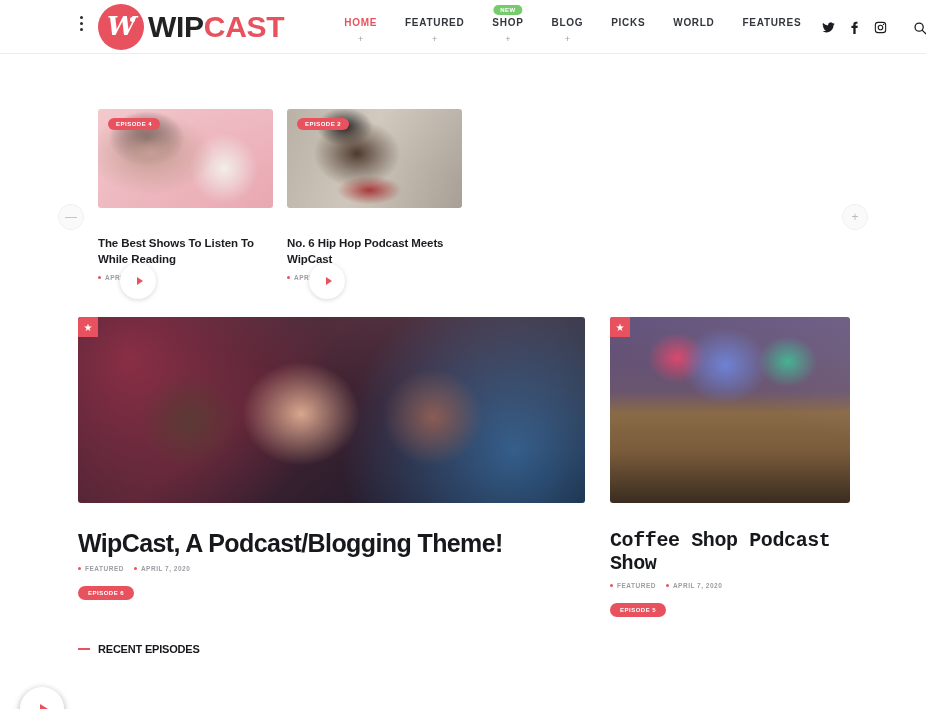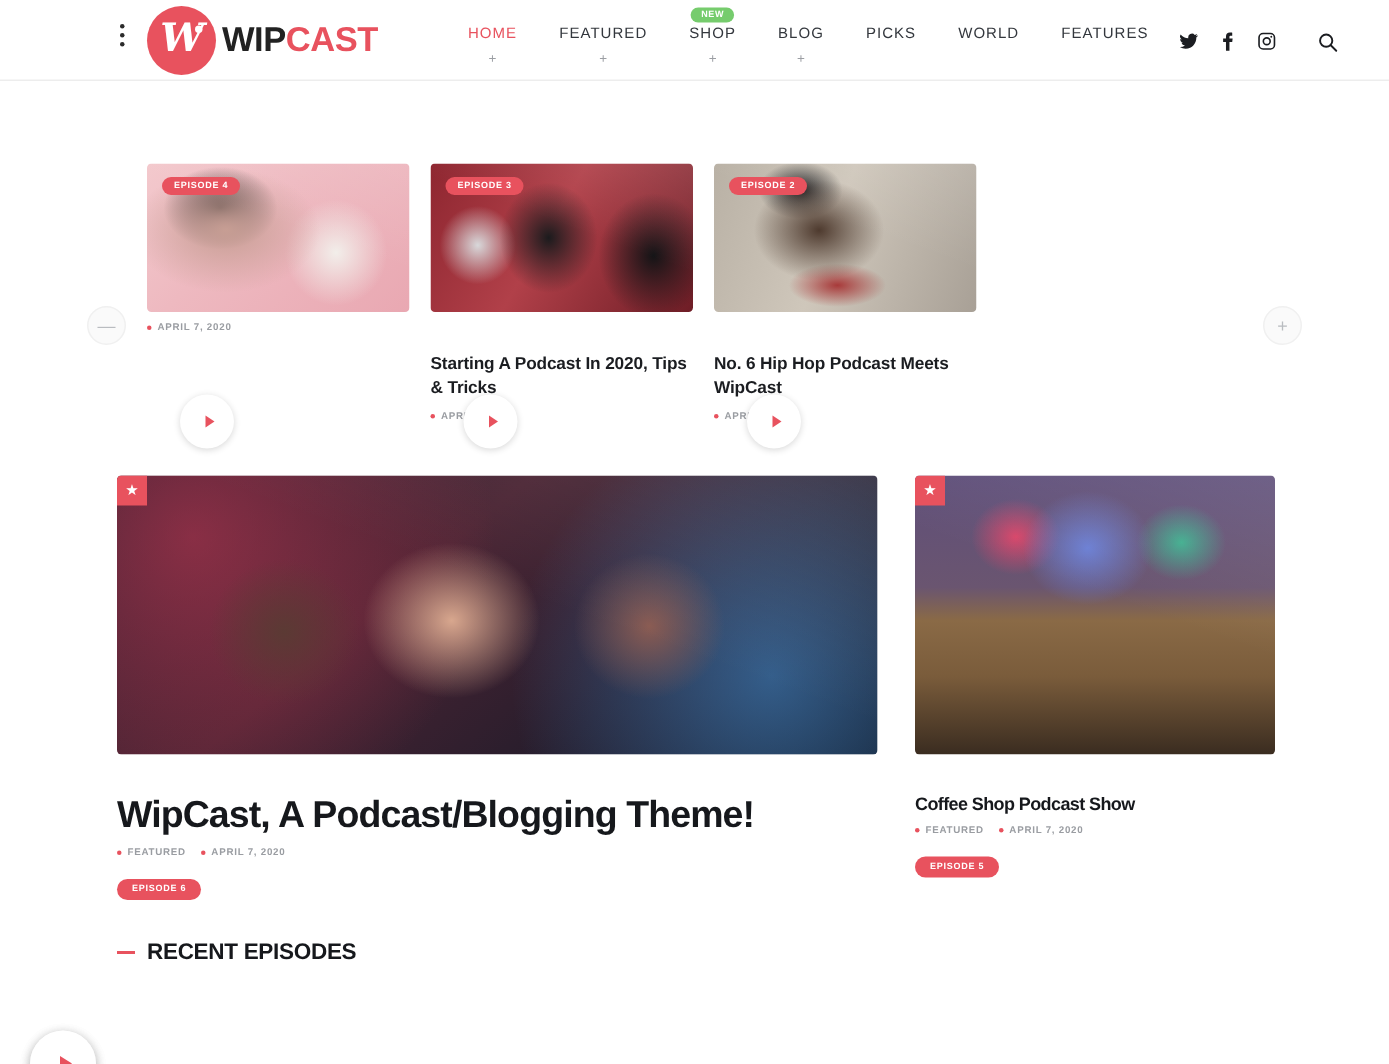--- a/index.html
+++ b/index.html
@@ -48,40 +48,40 @@
     font-weight: 700;
     line-height: 1;
     letter-spacing: -1px;
     transform: translateY(-1px);
   }
   .logo-mark .dot {
     position: absolute; right: 9px; top: 13px;
     width: 5px; height: 5px; border-radius: 50%; background: #fff;
   }
   .brand-text {
-    font-size: 23px; font-weight: 700; letter-spacing: -0.3px;
+    font-size: 30px; font-weight: 700; letter-spacing: -0.3px;
     margin-left: 2px;
   }
   .brand-text .a { color: #222222; }
   .brand-text .b { color: #e8525e; }
 
   .nav {
     display: flex; align-items: flex-start; gap: 0;
     margin-left: 46px;
     height: 54px;
     padding-top: 17px;
   }
   .nav-item {
     position: relative;
     padding: 0 14px;
     display: flex; flex-direction: column; align-items: center;
     cursor: pointer;
   }
   .nav-item .lbl {
-    font-size: 10px; font-weight: 400; letter-spacing: .7px;
+    font-size: 10px; font-weight: 700; letter-spacing: .7px;
     color: #33373d; white-space: nowrap;
   }
   .nav-item.active .lbl { color: #e8525e; }
   .nav-item .plus {
     margin-top: 7px;
     font-size: 9px; color: #9b9ea3; line-height: 1;
   }
   .new-badge {
     position: absolute;
     top: -12px; left: 50%; transform: translateX(-50%);
@@ -207,41 +207,41 @@
     display: flex; align-items: center; justify-content: center;
     box-shadow: 0 2px 7px rgba(0,0,0,.18);
     z-index: 4; cursor: pointer;
   }
   .feat-title {
     margin-top: 26px;
     font-weight: 700; color: #16181c;
     letter-spacing: -0.6px;
   }
   .feat-main .feat-title { font-size: 25px; }
-  .feat-side .feat-title { font-size: 12px; letter-spacing: -0.4px; }
+  .feat-side .feat-title { font-size: 20px; letter-spacing: -0.4px; font-family: Liberation Mono, monospace; }
   .feat-excerpt {
     margin-top: 11px;
     font-size: 9.5px; color: #7c7f85; line-height: 1.6;
   }
   .ep-pill {
     display: inline-block;
     margin-top: 14px;
     background: #e8525e; color: #fff;
     font-size: 6px; font-weight: 700; letter-spacing: .5px;
     padding: 4px 10px; border-radius: 9px;
   }
 
   
   .recent {
     padding: 26px 0 0 78px;
     display: flex; align-items: center; gap: 8px;
   }
   .recent .dash { width: 12px; height: 2px; background: #e8525e; display:block; }
   .recent h2 {
-    font-size: 15px; font-weight: 700; color: #16181c;
+    font-size: 11px; font-weight: 700; color: #16181c;
     letter-spacing: -0.2px;
   }
 
   
   .ph { position:absolute; inset:0; }
   .ph1 { background:
       radial-gradient(ellipse 60% 70% at 30% 45%, #c79e94 0%, rgba(199,158,148,0) 60%),
       radial-gradient(ellipse 35% 45% at 28% 30%, #35302f 0%, rgba(53,48,47,0) 62%),
       radial-gradient(ellipse 30% 55% at 72% 60%, #f2eeea 0%, rgba(242,238,234,0) 65%),
       linear-gradient(135deg,#f3c9cd 0%,#eeb9c0 40%,#e9a8b2 100%); }
@@ -375,39 +375,26 @@
 
     <div class="card">
       <div class="card-img">
         <div class="ph ph1"></div>
           <div class="ph-sheen"></div>
         <span class="ep-badge">EPISODE 4</span>
       </div>
       <div class="play-sm">
           <span class="tri sm"></span>
         </div>
+      <div class="card-title">The Best Shows To Listen To While Reading</div>
       <div class="meta">
         <span>APRIL 7, 2020</span>
       </div>
     </div>
 
-    <div class="card">
-      <div class="card-img">
-        <div class="ph ph2"></div>
-          <div class="ph-sheen"></div>
-        <span class="ep-badge">EPISODE 3</span>
-      </div>
-      <div class="play-sm">
-          <span class="tri sm"></span>
-        </div>
-      <div class="card-title">Starting A Podcast In 2020, Tips &amp; Tricks</div>
-      <div class="meta">
-        <span>APRIL 7, 2020</span>
-      </div>
-    </div>
 
     <div class="card">
       <div class="card-img">
         <div class="ph ph3"></div>
           <div class="ph-sheen"></div>
         <span class="ep-badge">EPISODE 2</span>
       </div>
       <div class="play-sm">
           <span class="tri sm"></span>
         </div>

